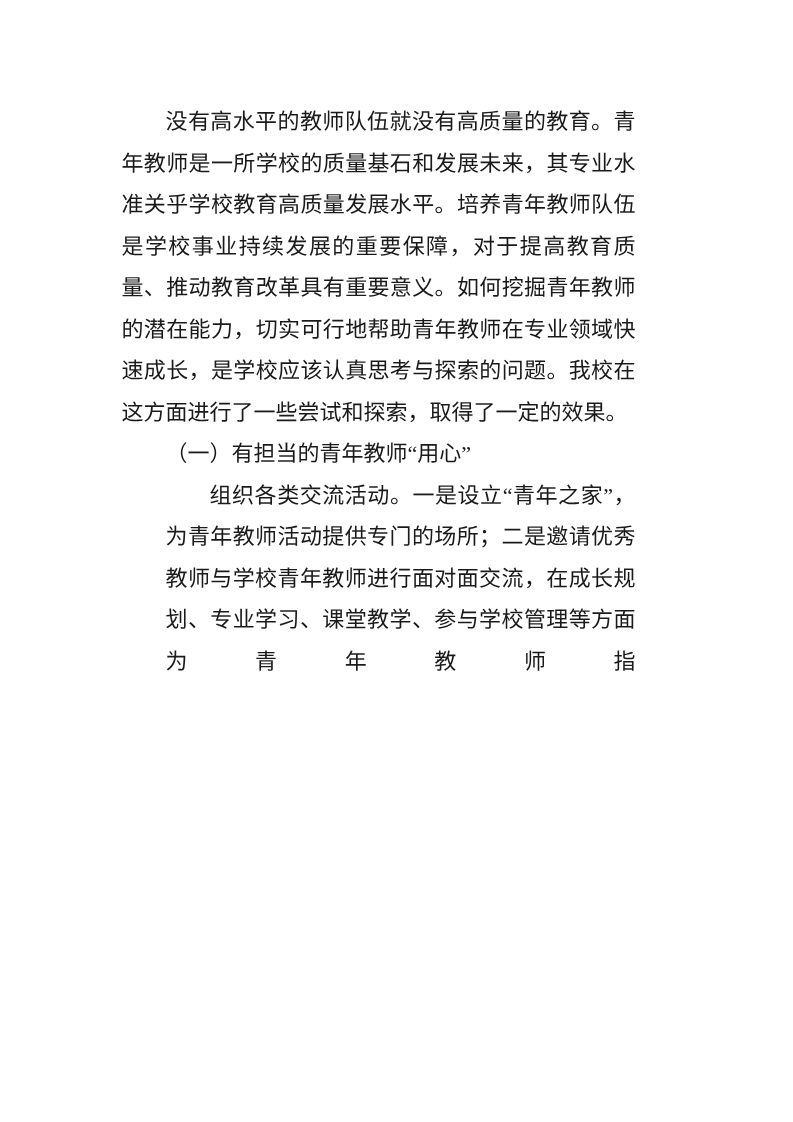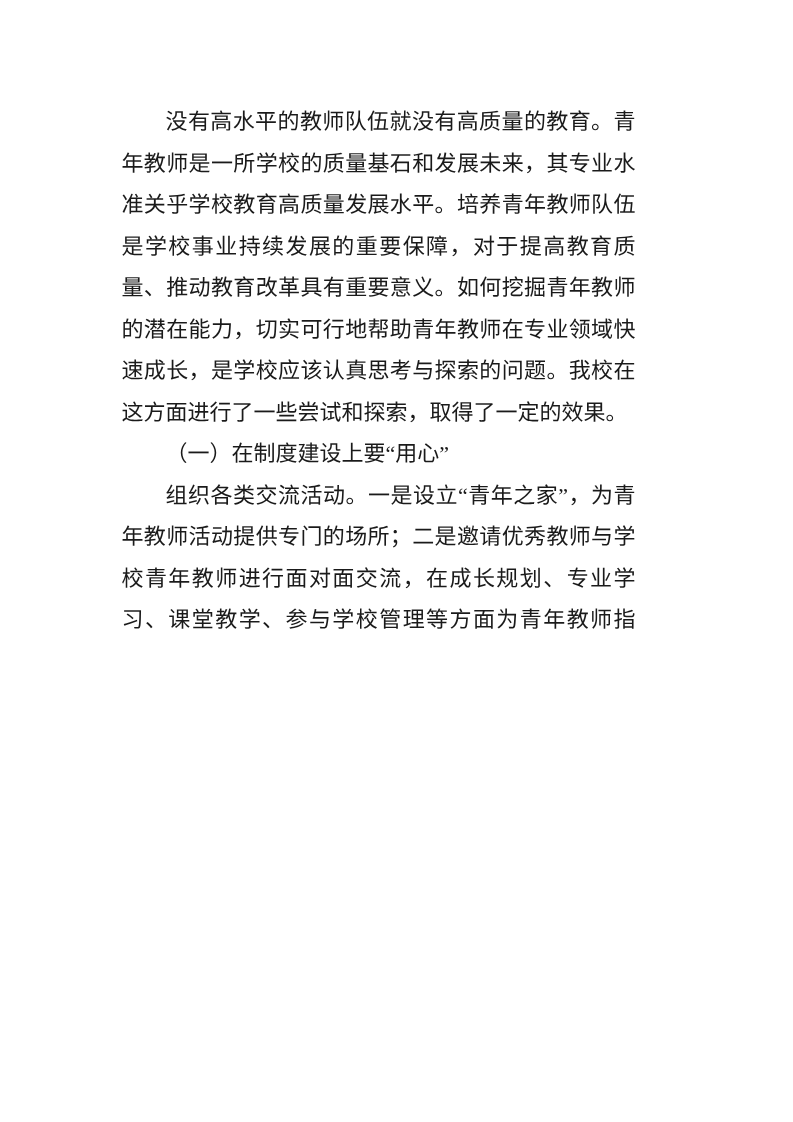--- a/index.html
+++ b/index.html
@@ -24,24 +24,25 @@
     line-height: 41.5px;
     color: #1a1a1a;
     text-align: justify;
     text-indent: 2em;
     word-break: break-all;
     font-weight: normal;
   }
   .para.body-cut {
     
     text-align-last: justify;
+    margin-left: 44px;
   }
 </style>
 </head>
 <body>
 
 <div class="page">
   <div>
       <p class="para body">没有高水平的教师队伍就没有高质量的教育。青年教师是一所学校的质量基石和发展未来，其专业水准关乎学校教育高质量发展水平。培养青年教师队伍是学校事业持续发展的重要保障，对于提高教育质量、推动教育改革具有重要意义。如何挖掘青年教师的潜在能力，切实可行地帮助青年教师在专业领域快速成长，是学校应该认真思考与探索的问题。我校在这方面进行了一些尝试和探索，取得了一定的效果。</p>
-      <p class="para heading-2">（一）在制度建设上要“用心”</p>
+      <p class="para heading-2">（一）有担当的青年教师“用心”</p>
       <p class="para body-cut">组织各类交流活动。一是设立“青年之家”，为青年教师活动提供专门的场所；二是邀请优秀教师与学校青年教师进行面对面交流，在成长规划、专业学习、课堂教学、参与学校管理等方面为青年教师指</p>
     </div>
 </div>
 
 </body></html>

